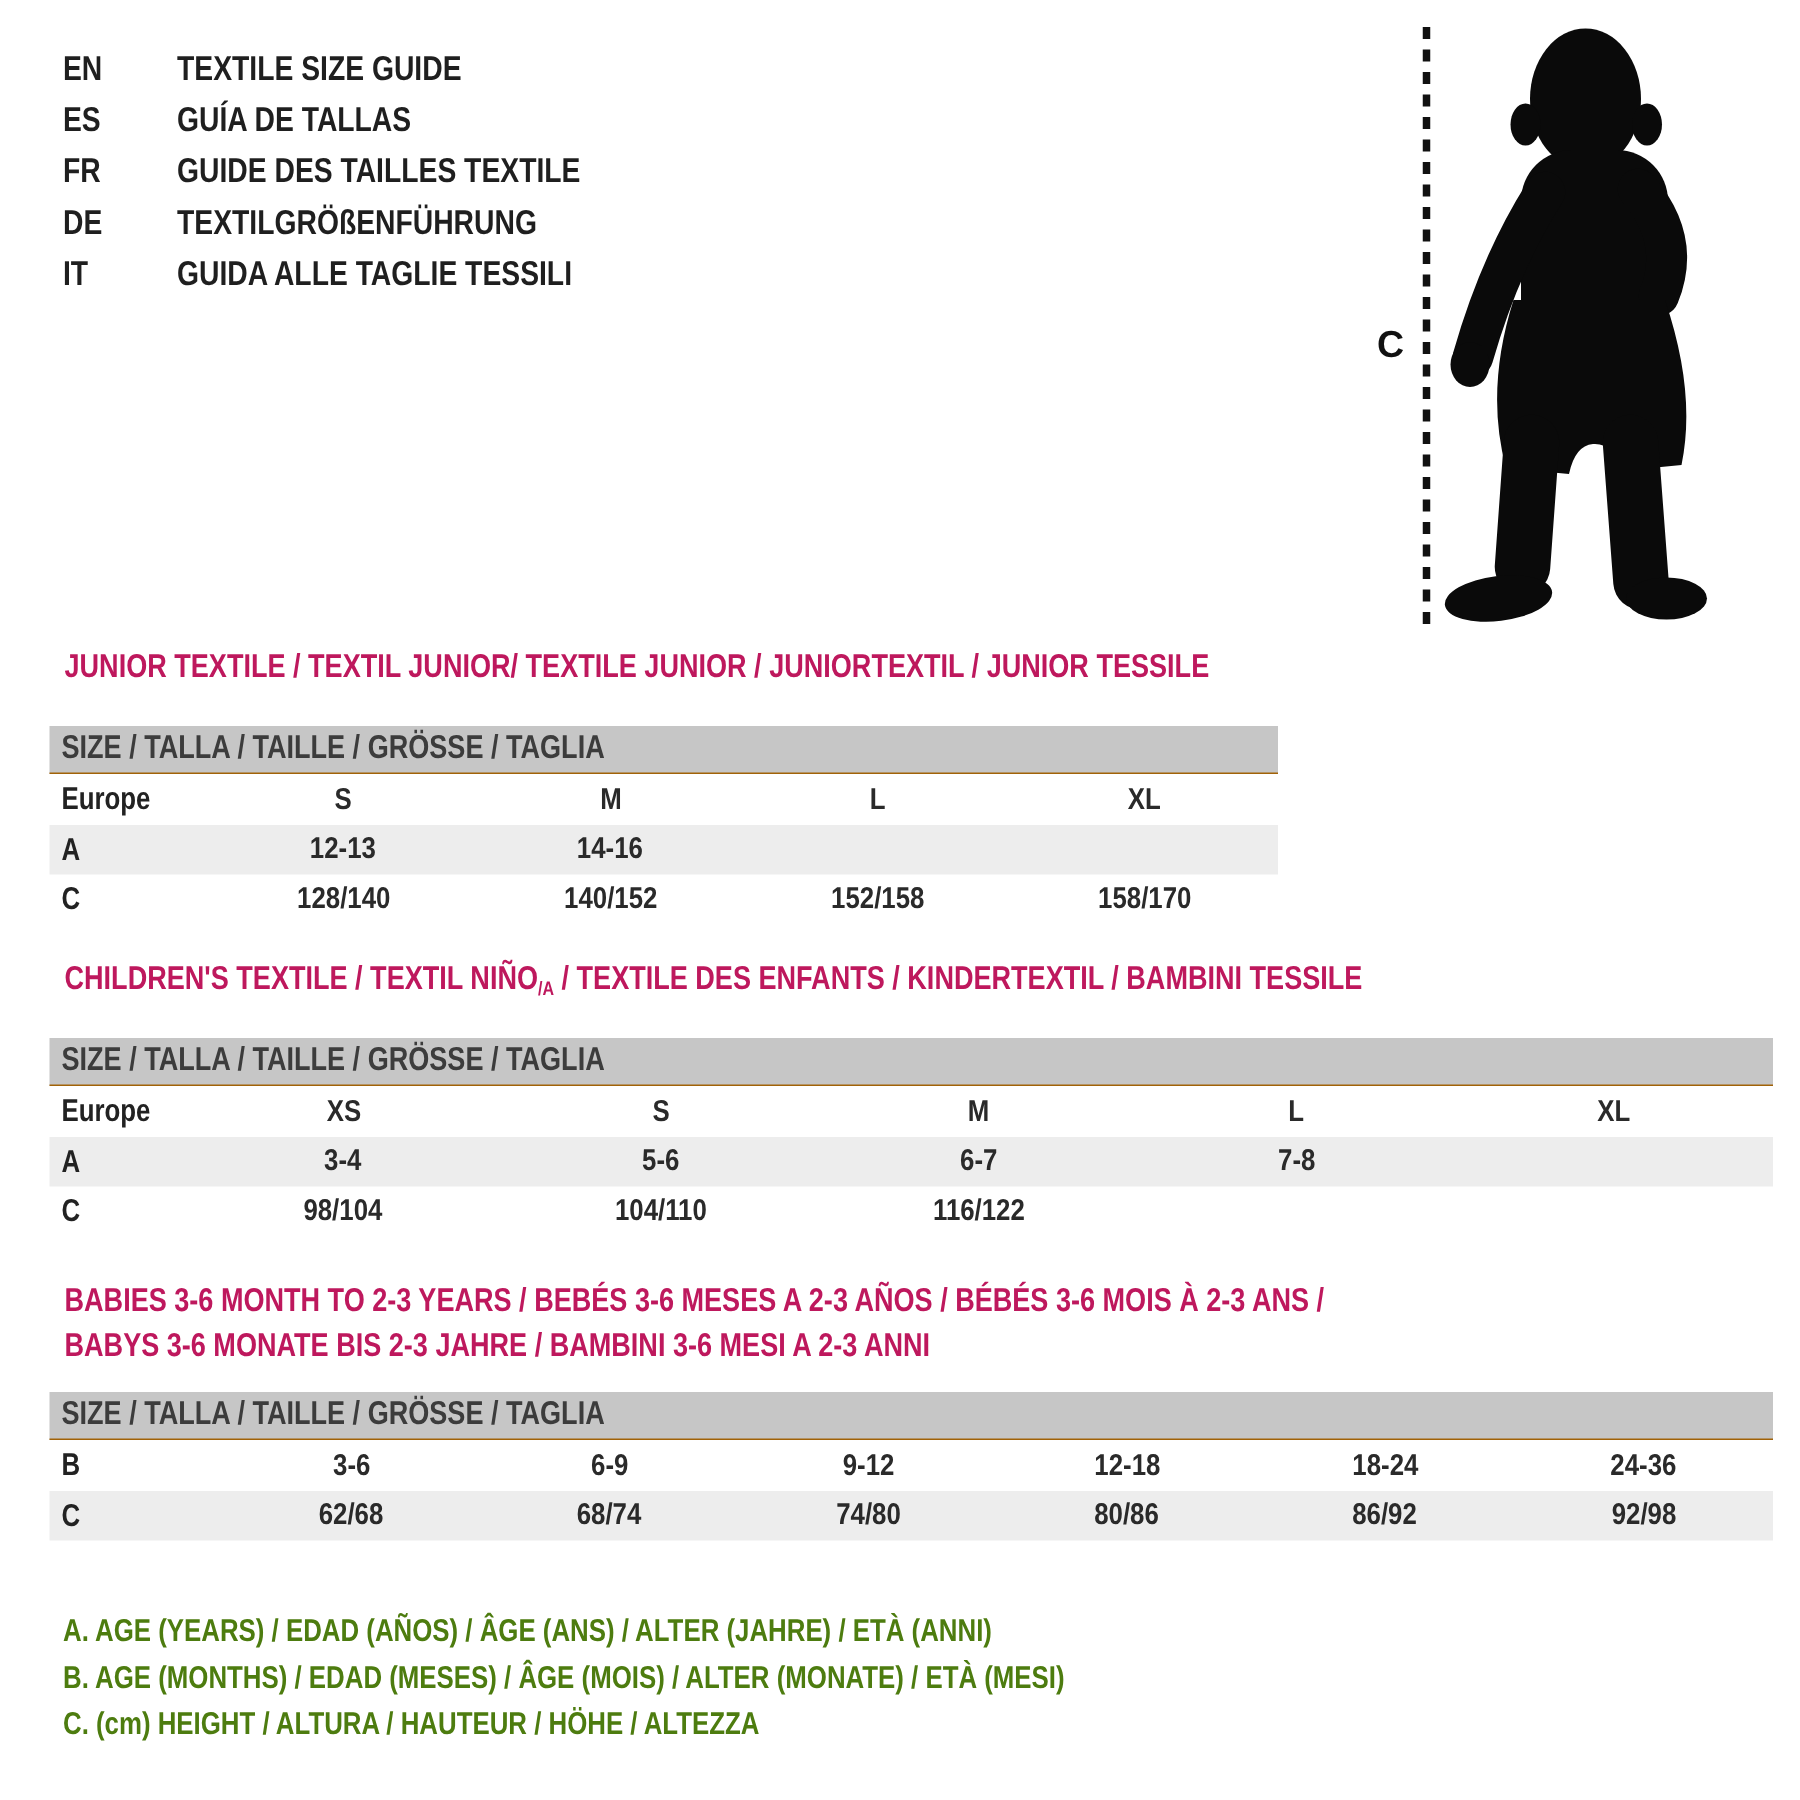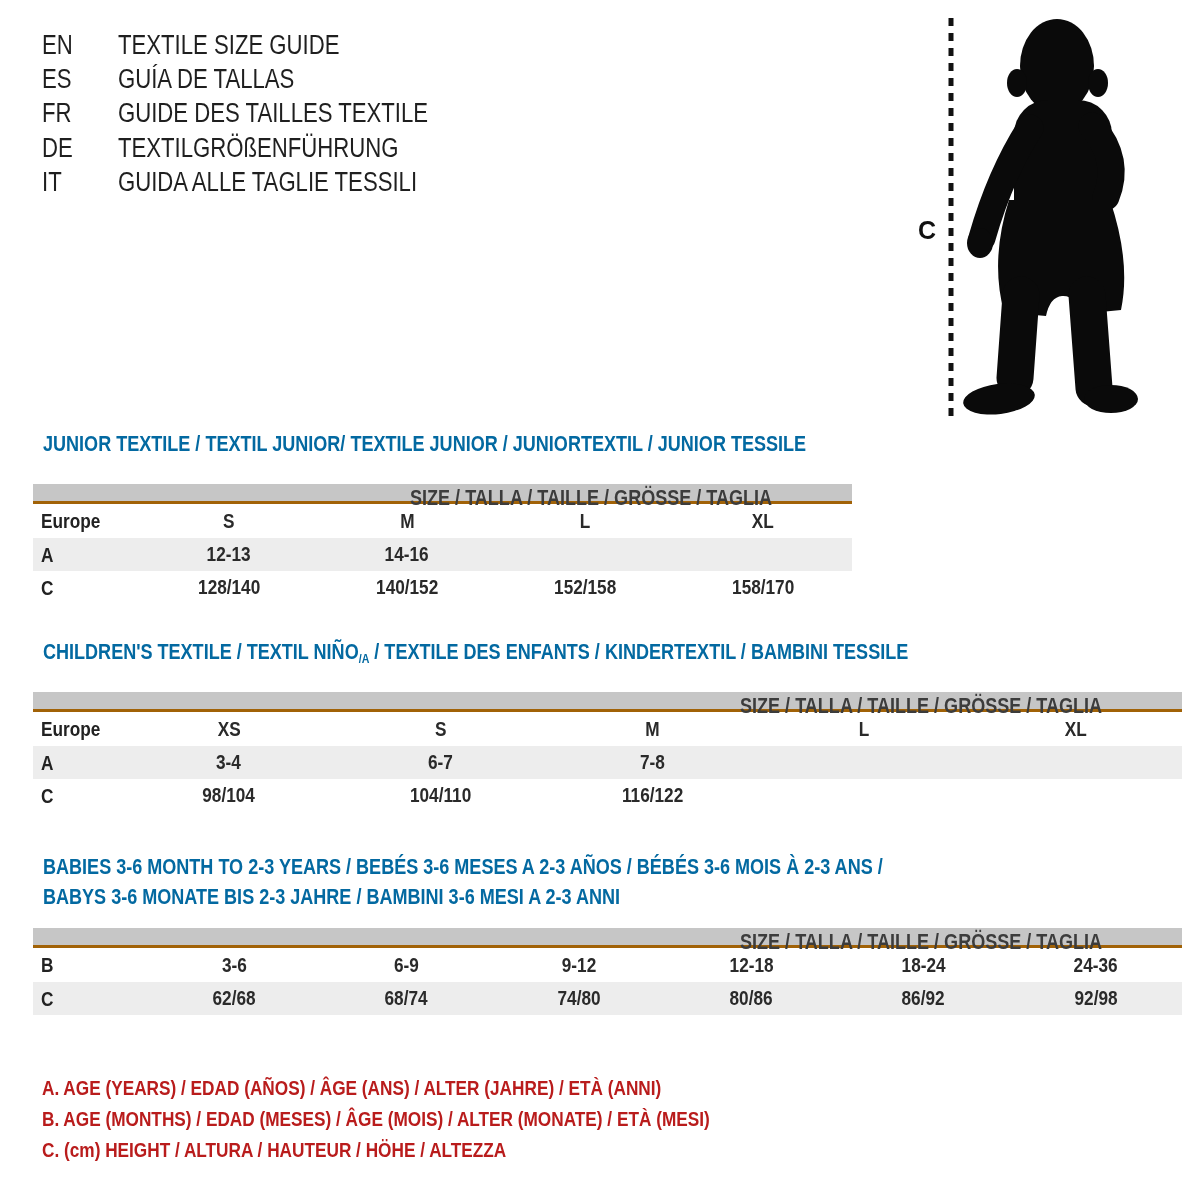--- a/index.html
+++ b/index.html
@@ -6,47 +6,47 @@
   body{
     width:1200px;height:1200px;position:relative;background:#ffffff;
     font-family:"Liberation Sans", sans-serif;color:#1f1f1f;overflow:hidden;
     -webkit-font-smoothing:antialiased;
   }
   
   .cx{display:inline-block;transform:scaleX(0.82);transform-origin:0 50%;white-space:nowrap;}
   .cxc{display:inline-block;transform:scaleX(0.86);transform-origin:50% 50%;white-space:nowrap;}
 
   
-  .lang-row{position:absolute;left:42px;height:24px;line-height:24px;font-weight:normal;font-size:27px;}
+  .lang-row{position:absolute;left:42px;height:24px;line-height:24px;font-weight:bold;font-size:23px;}
   .lang-code{display:inline-block;width:76px;vertical-align:top;}
 
   
-  .sec-title{position:absolute;left:43px;font-weight:bold;font-size:22px;line-height:24px;color:#0369a1;}
+  .sec-title{position:absolute;left:43px;font-weight:bold;font-size:22px;line-height:24px;color:#be185d;}
   .sub{font-size:13px;vertical-align:-4px;}
 
   
   .sg-table{position:absolute;left:33px;}
-  .band{height:20px;line-height:28px;background:#c6c6c6;border-bottom:3px solid #a16207;
-        font-weight:bold;font-size:22px;color:#3c3c3c;padding-left:8px;box-sizing:border-box;text-align:right;}
+  .band{height:32px;line-height:28px;background:#c6c6c6;border-bottom:1px solid #a16207;
+        font-weight:bold;font-size:22px;color:#3c3c3c;padding-left:8px;box-sizing:border-box;}
   .t-row{display:grid;height:33px;line-height:33px;font-weight:bold;}
   .t-row.first{height:34px;line-height:34px;}
   .t-row.shaded{background:#ededed;}
   .cell{text-align:center;font-size:20px;color:#2a2a2a;overflow:visible;}
   .cell.label{text-align:left;padding-left:8px;font-size:21px;color:#222;}
   .cols4{grid-template-columns:107px repeat(4,1fr);}
   .cols5{grid-template-columns:90px repeat(5,1fr);}
   .cols6{grid-template-columns:115px repeat(6,1fr);}
   .w1{width:819px;} .w2{width:1149px;}
 
   
   #figure-wrap{position:absolute;left:900px;top:0;width:300px;height:430px;}
   #measure-label{position:absolute;left:918px;top:216px;font-weight:bold;font-size:25px;color:#111;}
 
   
-  .legend-line{position:absolute;left:42px;height:22px;line-height:22px;font-weight:bold;font-size:21px;color:#b91c1c;}
+  .legend-line{position:absolute;left:42px;height:22px;line-height:22px;font-weight:bold;font-size:21px;color:#4d7c0f;}
 </style>
 </head>
 <body>
 
 <div>
   <div class="lang-row" style="top:33px">
     <span class="lang-code"><span class="cx">EN</span></span><span class="cx">TEXTILE SIZE GUIDE</span>
   </div>
   <div class="lang-row" style="top:67px">
     <span class="lang-code"><span class="cx">ES</span></span><span class="cx">GUÍA DE TALLAS</span>
@@ -120,20 +120,21 @@
     <div class="cell label"><span class="cx">Europe</span></div>
     <div class="cell"><span class="cxc">XS</span></div>
     <div class="cell"><span class="cxc">S</span></div>
     <div class="cell"><span class="cxc">M</span></div>
     <div class="cell"><span class="cxc">L</span></div>
     <div class="cell"><span class="cxc">XL</span></div>
   </div>
   <div class="t-row shaded cols5">
     <div class="cell label"><span class="cx">A</span></div>
     <div class="cell"><span class="cxc">3-4</span></div>
+    <div class="cell"><span class="cxc">5-6</span></div>
     <div class="cell"><span class="cxc">6-7</span></div>
     <div class="cell"><span class="cxc">7-8</span></div>
   </div>
   <div class="t-row cols5">
     <div class="cell label"><span class="cx">C</span></div>
     <div class="cell"><span class="cxc">98/104</span></div>
     <div class="cell"><span class="cxc">104/110</span></div>
     <div class="cell"><span class="cxc">116/122</span></div>
   </div>
 </div>

